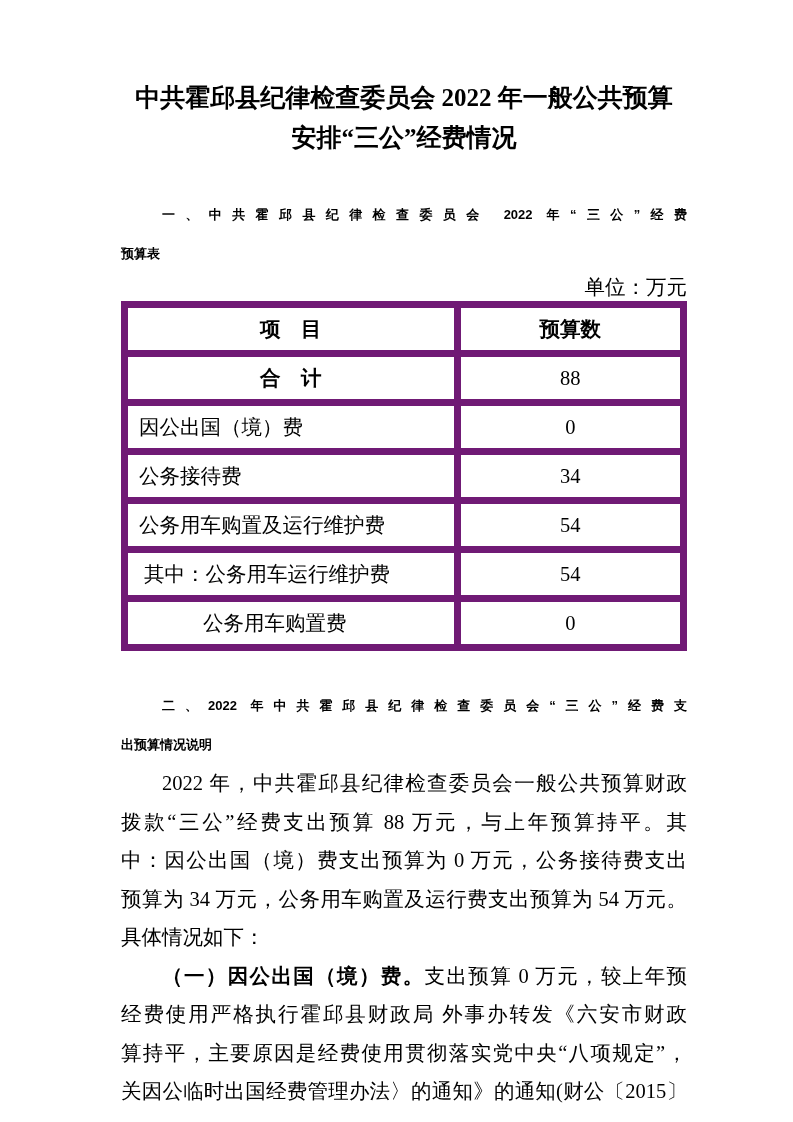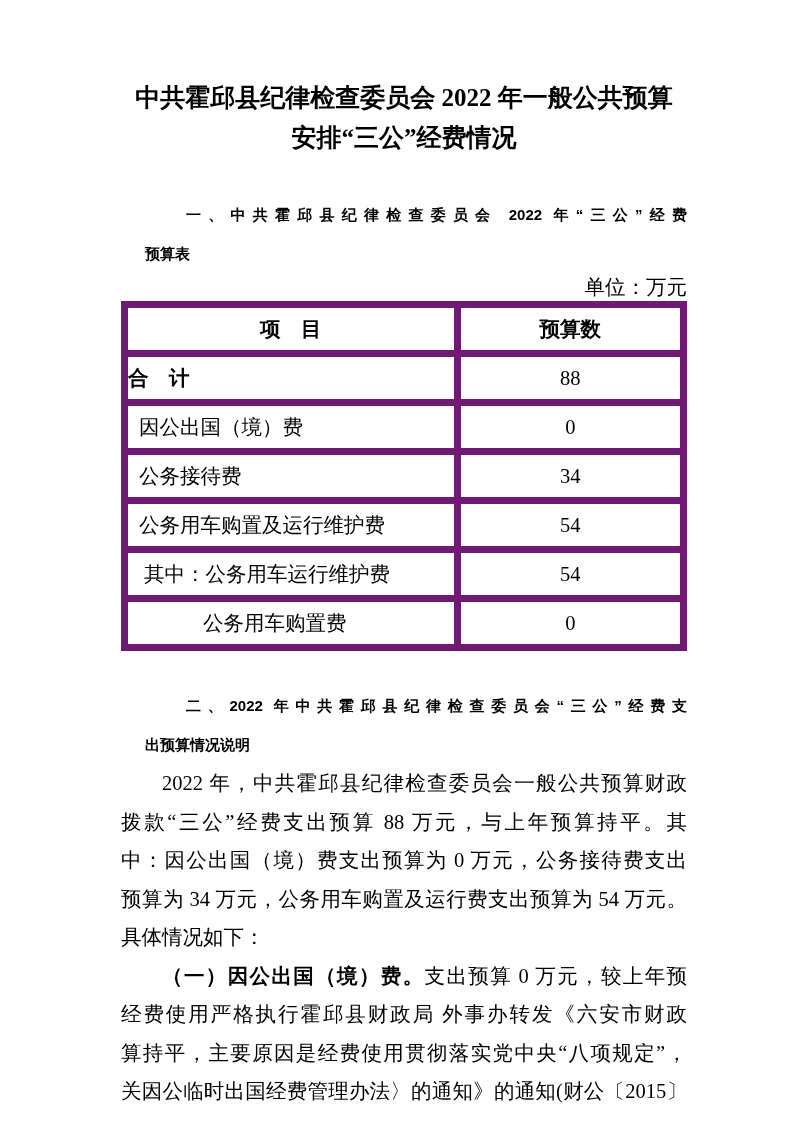--- a/index.html
+++ b/index.html
@@ -16,24 +16,23 @@
   .doc-title{
     text-align:center;
     font-weight:bold;
     font-size:25px;
     line-height:40px;
     margin-bottom:38px;
     font-family:"Liberation Serif","DejaVu Serif",serif;
   }
   .heading{
     font-weight:bold;
-    font-size:15px;
+    font-size:13px;
     line-height:38.5px;
     font-family:"Liberation Sans","DejaVu Sans",sans-serif;
-    margin-left:24px;
   }
   .h2blk{margin-top:36px;}
   .bodyline{
     font-size:20.5px;
     line-height:38.5px;
   }
   .j{
     text-align:justify;
     text-align-last:justify;
     text-justify:inter-character;
@@ -59,20 +58,21 @@
     vertical-align:middle;
   }
   table.budget th{
     font-weight:bold;
     text-align:center;
     font-family:"Liberation Sans","DejaVu Sans",sans-serif;
   }
   td.val{text-align:center;font-family:"Liberation Serif","DejaVu Serif",serif;}
   td.lbl{font-family:"Liberation Serif","DejaVu Serif",serif;}
   td.lbl.total{
+    text-align:center;
     font-weight:bold;
     font-family:"Liberation Sans","DejaVu Sans",sans-serif;
   }
   td.lbl.item{padding-left:11px;}
   td.lbl.sub{padding-left:16px;}
   td.lbl.sub2{padding-left:75px;}
   .b{font-weight:bold;}
 </style>
 </head>
 <body>

